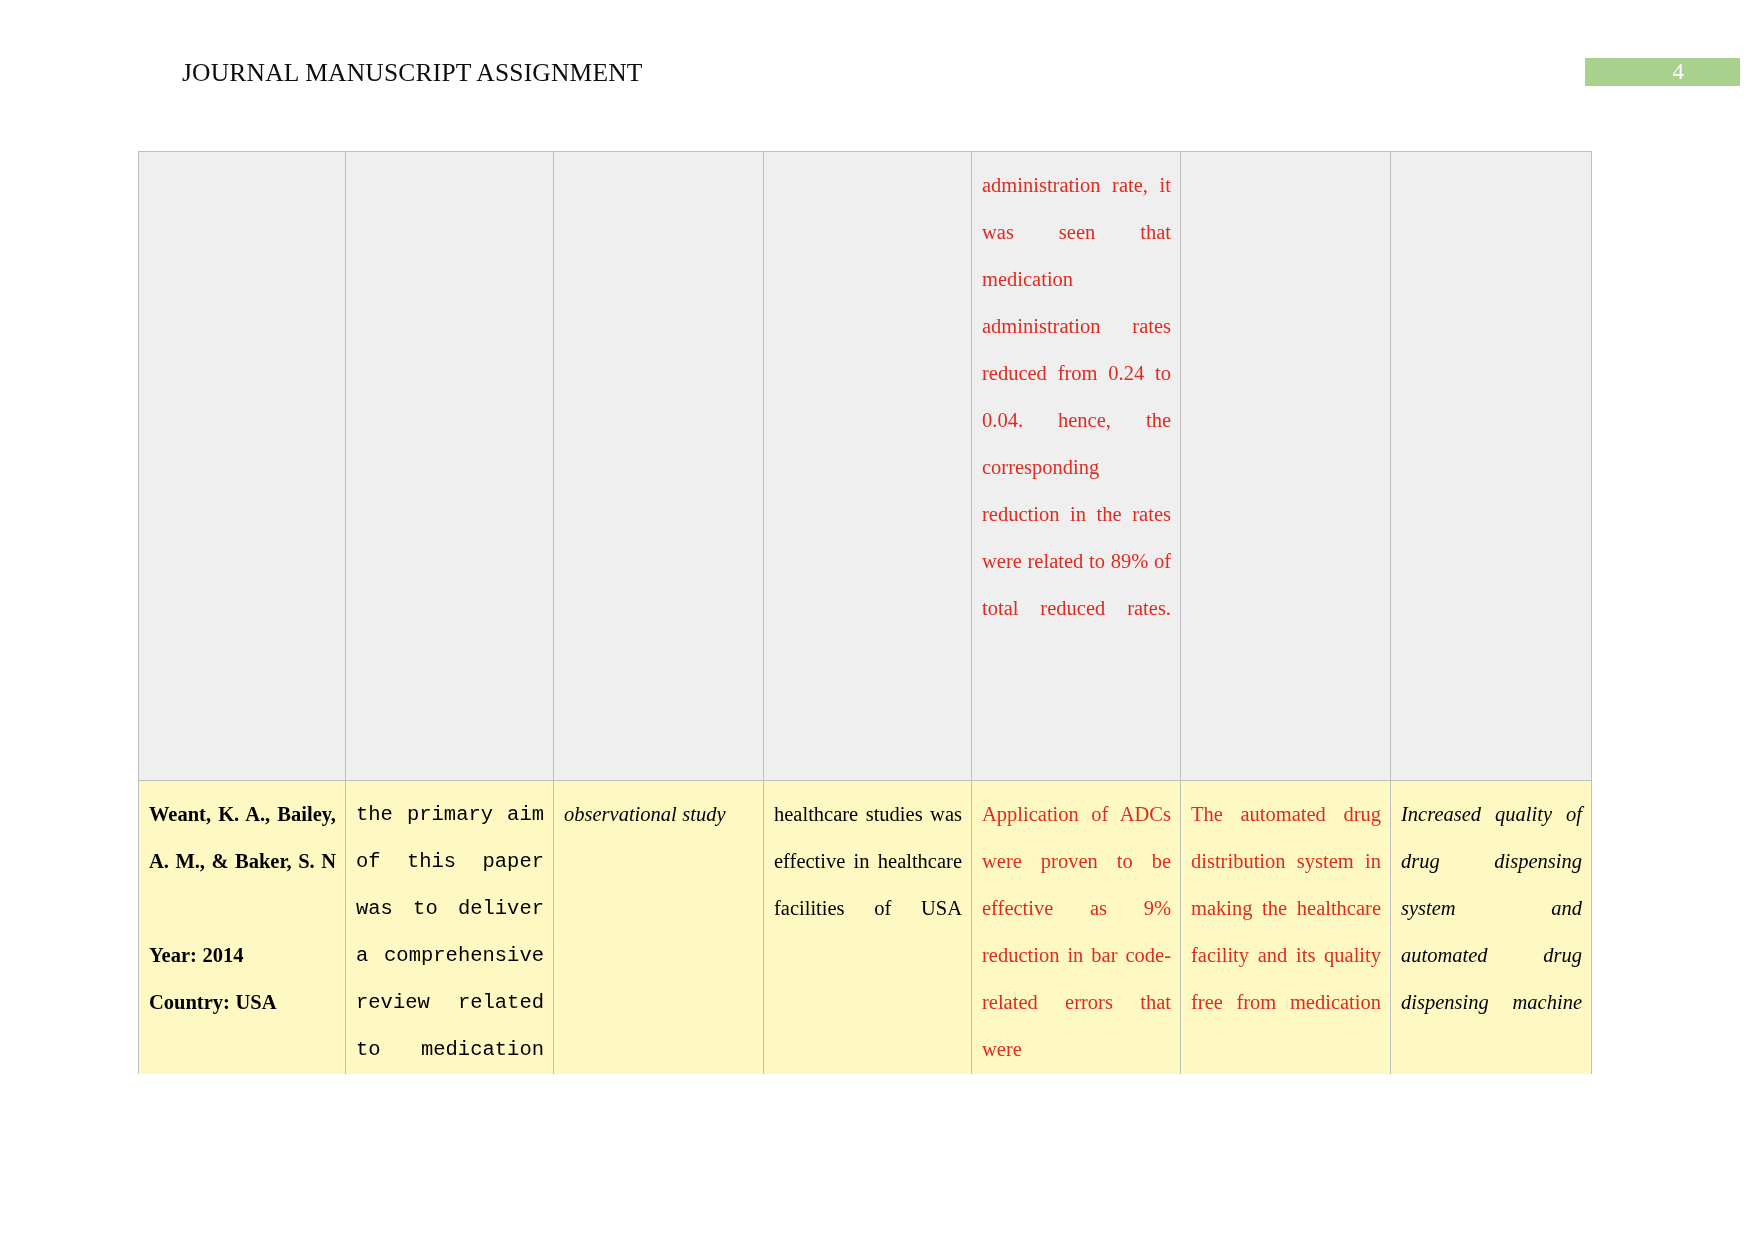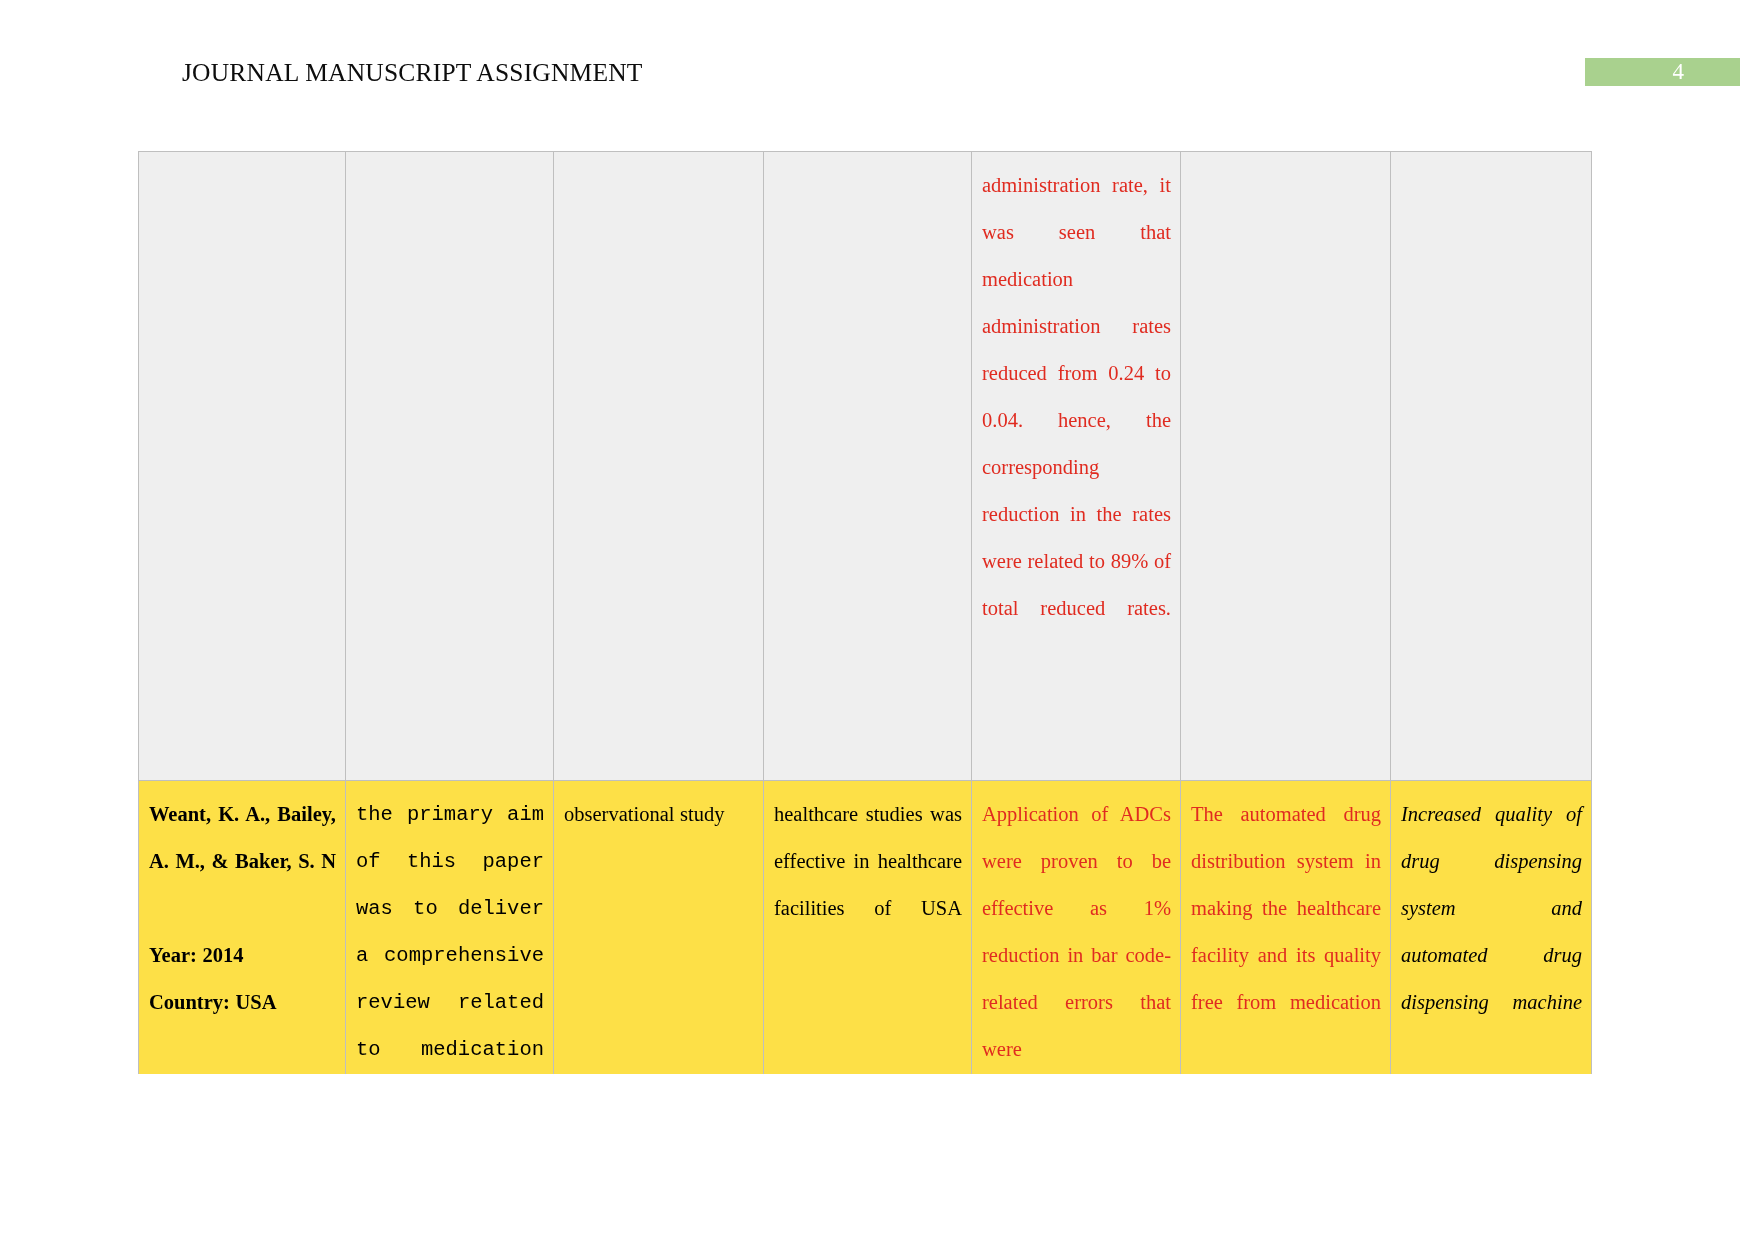--- a/index.html
+++ b/index.html
@@ -79,21 +79,21 @@
     content: "";
     display: inline-block;
     width: 100%;
   }
 
   .row-continued td {
     background: #efefef;
     height: 608px;
   }
   .row-entry td {
-    background: #fde047;
+    background: #fef9c3;
     height: 290px;
   }
 
   .c-red { color: #e02b20; }
   .c-bold { font-weight: bold; }
   .c-italic { font-style: italic; }
 
   .col-1 { width: 207px; }
   .col-2 { width: 208px; }
   .col-3 { width: 210px; }
@@ -166,28 +166,28 @@
 
     <tr class="row-entry">
       <td class="c-bold author-cell" style="border-color: rgb(191, 191, 191);">
         <p>Weant, K. A., Bailey, A. M., &amp; Baker, S. N</p>
         <p class="no-justify">Year: 2014</p>
         <p class="no-justify">Country: USA</p>
       </td>
       <td style="border-color: rgb(191, 191, 191); font-family: Liberation Mono, monospace;">
         <p>the primary aim of this paper was to deliver a comprehensive review related to medication error in</p>
       </td>
-      <td style="border-color: rgb(191, 191, 191);">
+      <td style="border-color: rgb(191, 191, 191); font-style: italic;">
         <p class="no-justify" style="text-align:left">observational study</p>
       </td>
       <td style="border-color: rgb(191, 191, 191);">
         <p>healthcare studies was effective in healthcare facilities of USA</p>
       </td>
       <td class="c-red" style="color: rgb(224, 43, 32); border-color: rgb(191, 191, 191);">
-        <p>Application of ADCs were proven to be effective as 1% reduction in bar code-related errors that were</p>
+        <p>Application of ADCs were proven to be effective as 9% reduction in bar code-related errors that were</p>
       </td>
       <td class="c-red" style="color: rgb(224, 43, 32); border-color: rgb(191, 191, 191);">
         <p>The automated drug distribution system in making the healthcare facility and its quality free from medication</p>
       </td>
       <td class="c-italic" style="border-color: rgb(191, 191, 191);">
         <p>Increased quality of drug dispensing system and automated drug dispensing machine</p>
       </td>
     </tr>
   </tbody>
 </table>

